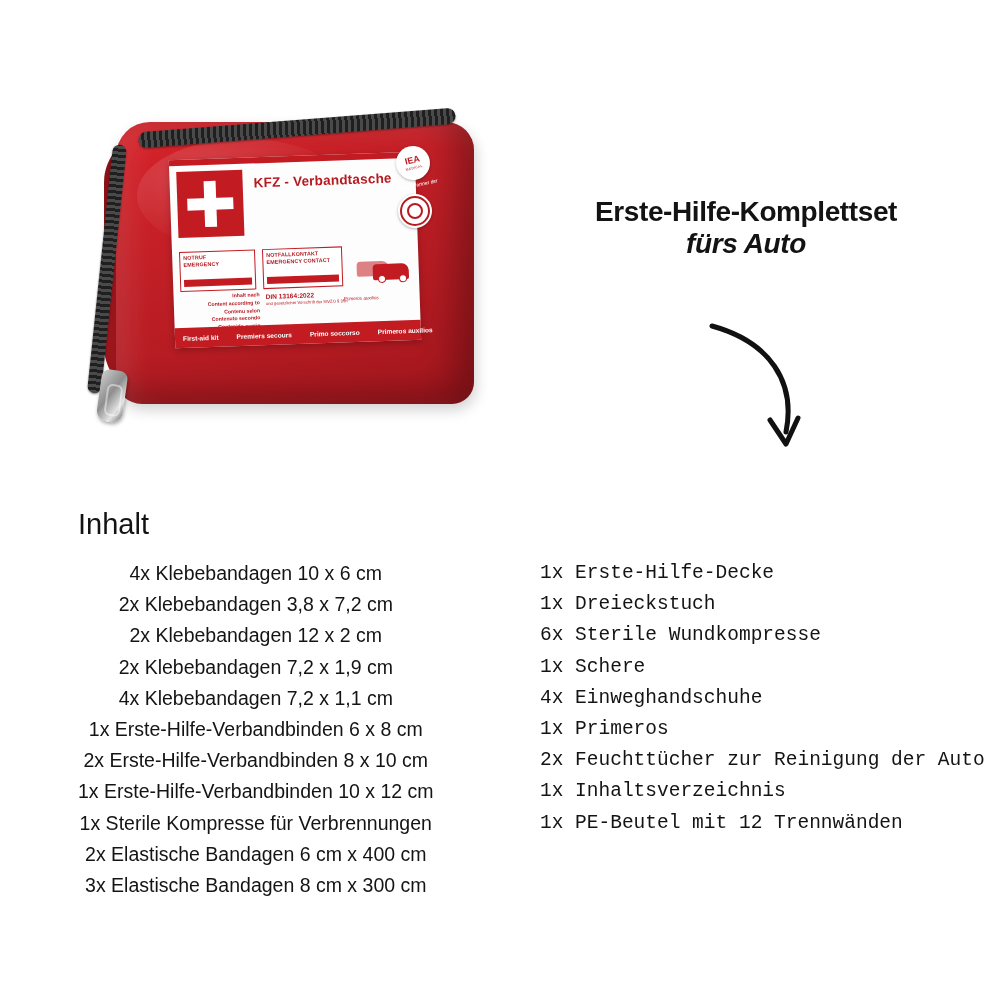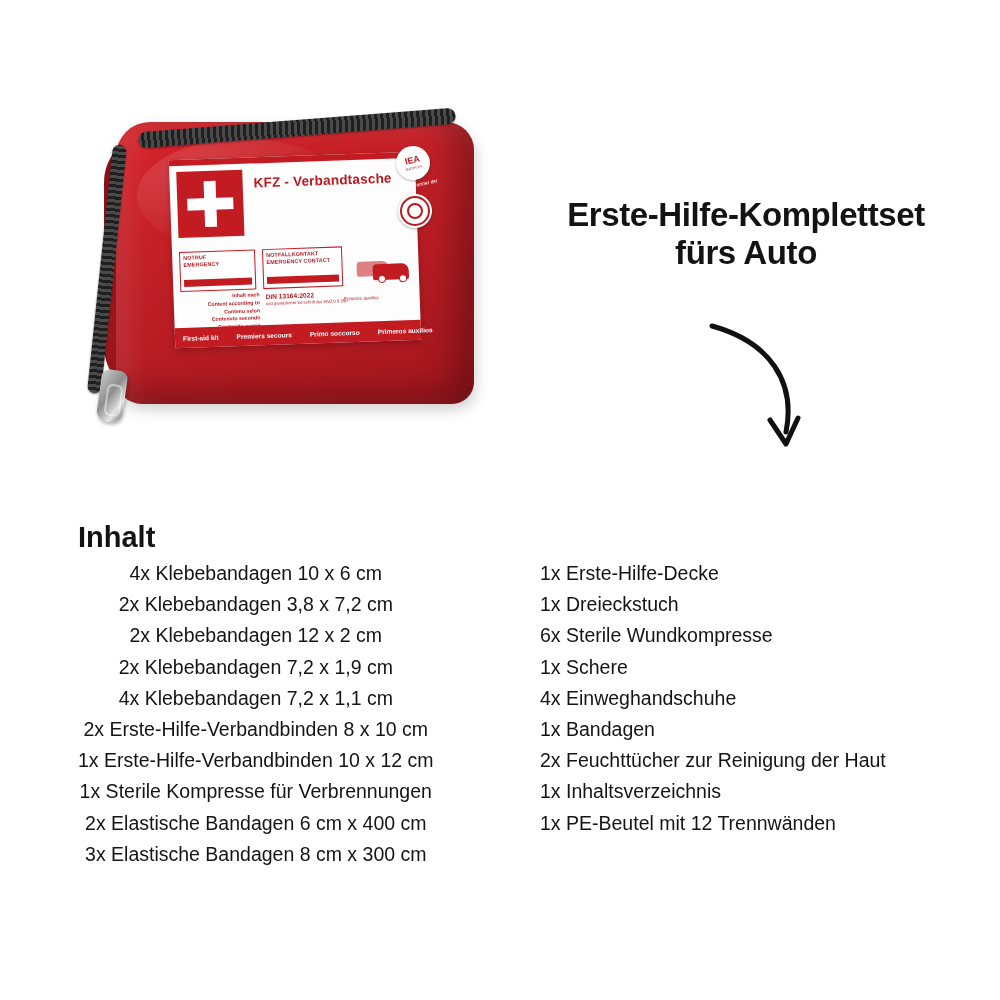--- a/index.html
+++ b/index.html
@@ -320,55 +320,55 @@
     white-space: nowrap;
   }
 
   
   #headline {
     position: absolute;
     left: 520px;
     top: 196px;
     width: 452px;
     text-align: center;
-    font-size: 33px;
+    font-size: 28px;
     line-height: 1.16;
     font-weight: 700;
     letter-spacing: -.4px;
     color: #131313;
   }
-  #headline .line2 { display: block; }
+  #headline .line2 { display: block; font-style: italic; }
 
   
   #arrow {
     position: absolute;
     left: 700px;
     top: 320px;
     width: 130px;
     height: 140px;
   }
 
   
   #contents-title {
     position: absolute;
     left: 78px;
-    top: 521px;
+    top: 508px;
     font-size: 29px;
-    font-weight: 700;
+    font-weight: 400;
     color: #131313;
   }
   .list {
     position: absolute;
     font-size: 19.5px;
     line-height: 31.2px;
     color: #141414;
     white-space: nowrap;
   }
   #list-left  { left: 78px;  top: 558px; text-align: center; }
-  #list-right { left: 540px; top: 558px; }
+  #list-right { left: 540px; top: 558px; font-family: Liberation Mono, monospace; }
   .list-item { display: block; }
 </style>
 </head>
 <body>
 
 <div id="product-photo">
   <div class="bag">
 
     <div class="bag-gusset"></div>
     <div class="bag-body"></div>
@@ -455,30 +455,31 @@
 </svg>
 
 <div id="contents-title">Inhalt</div>
 
 <div class="list" id="list-left">
   <span class="list-item">4x Klebebandagen 10 x 6 cm</span>
   <span class="list-item">2x Klebebandagen 3,8 x 7,2 cm</span>
   <span class="list-item">2x Klebebandagen 12 x 2 cm</span>
   <span class="list-item">2x Klebebandagen 7,2 x 1,9 cm</span>
   <span class="list-item">4x Klebebandagen 7,2 x 1,1 cm</span>
+  <span class="list-item">1x Erste-Hilfe-Verbandbinden 6 x 8 cm</span>
   <span class="list-item">2x Erste-Hilfe-Verbandbinden 8 x 10 cm</span>
   <span class="list-item">1x Erste-Hilfe-Verbandbinden 10 x 12 cm</span>
   <span class="list-item">1x Sterile Kompresse für Verbrennungen</span>
   <span class="list-item">2x Elastische Bandagen 6 cm x 400 cm</span>
   <span class="list-item">3x Elastische Bandagen 8 cm x 300 cm</span>
 </div>
 
 <div class="list" id="list-right">
   <span class="list-item">1x Erste-Hilfe-Decke</span>
   <span class="list-item">1x Dreieckstuch</span>
   <span class="list-item">6x Sterile Wundkompresse</span>
   <span class="list-item">1x Schere</span>
   <span class="list-item">4x Einweghandschuhe</span>
-  <span class="list-item">1x Bandagen</span>
-  <span class="list-item">2x Feuchttücher zur Reinigung der Haut</span>
+  <span class="list-item">1x Primeros</span>
+  <span class="list-item">2x Feuchttücher zur Reinigung der Auto</span>
   <span class="list-item">1x Inhaltsverzeichnis</span>
   <span class="list-item">1x PE-Beutel mit 12 Trennwänden</span>
 </div>
 
 </body></html>

